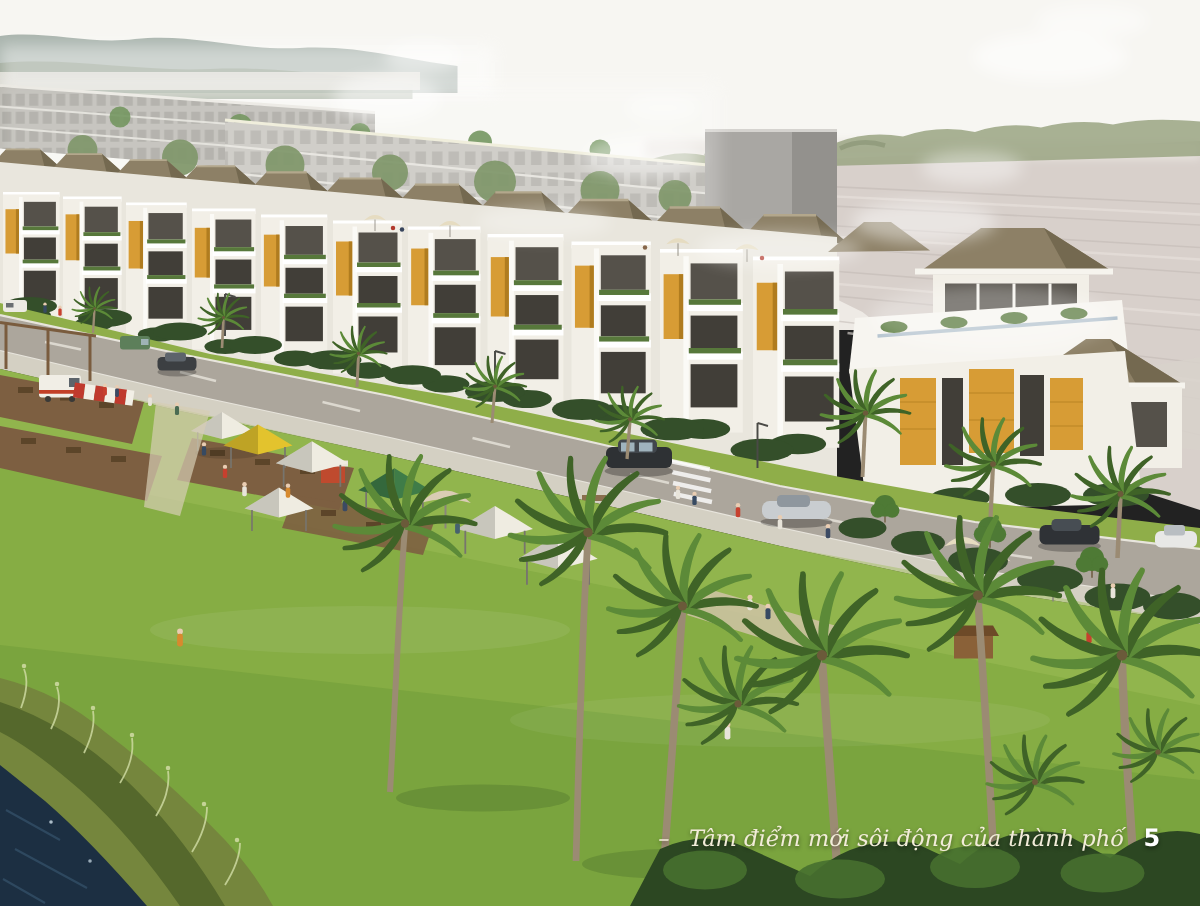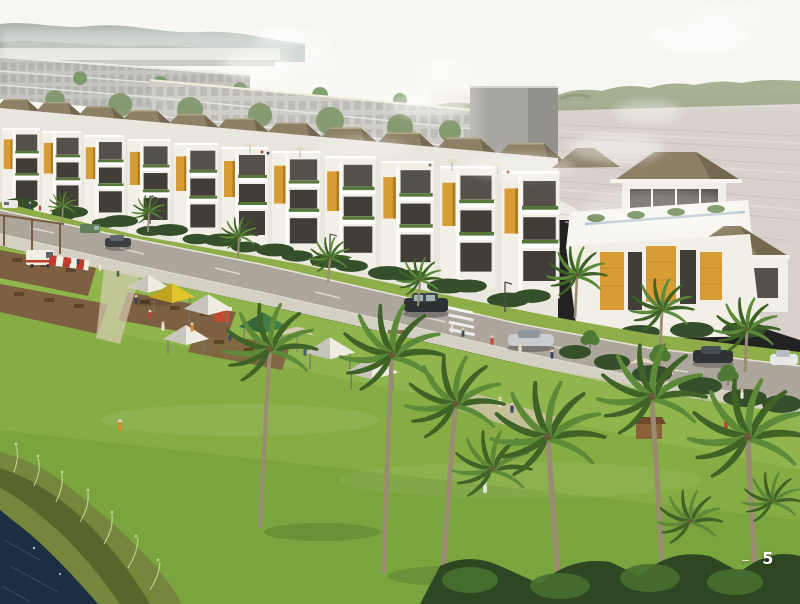--- a/index.html
+++ b/index.html
@@ -580,15 +580,16 @@
       <circle cx="88" cy="490" r="1.5"></circle>
           <circle cx="112" cy="512" r="1.5"></circle>
           <circle cx="136" cy="536" r="1.5"></circle>
       <circle cx="158" cy="560" r="1.5"></circle>
     </g>
   </g>
 </svg>
 
 <div class="caption">
   <span>–</span>
+  <span>Tâm điểm mới sôi động của thành phố</span>
   <span class="page-num">5</span>
 </div>
 </div>
 
 </body></html>

